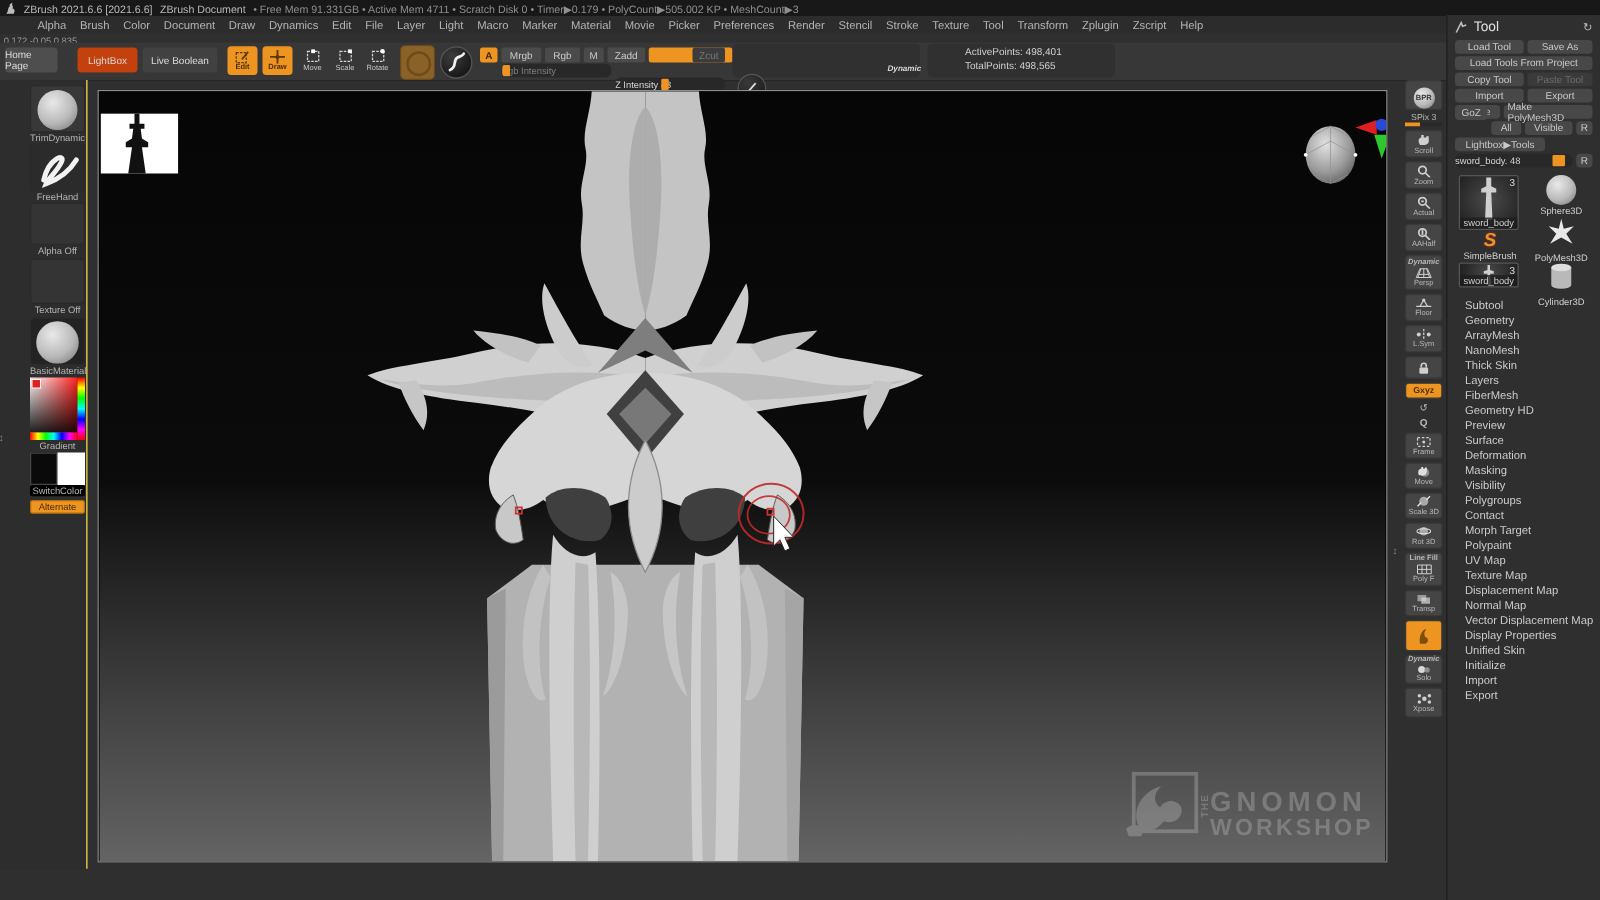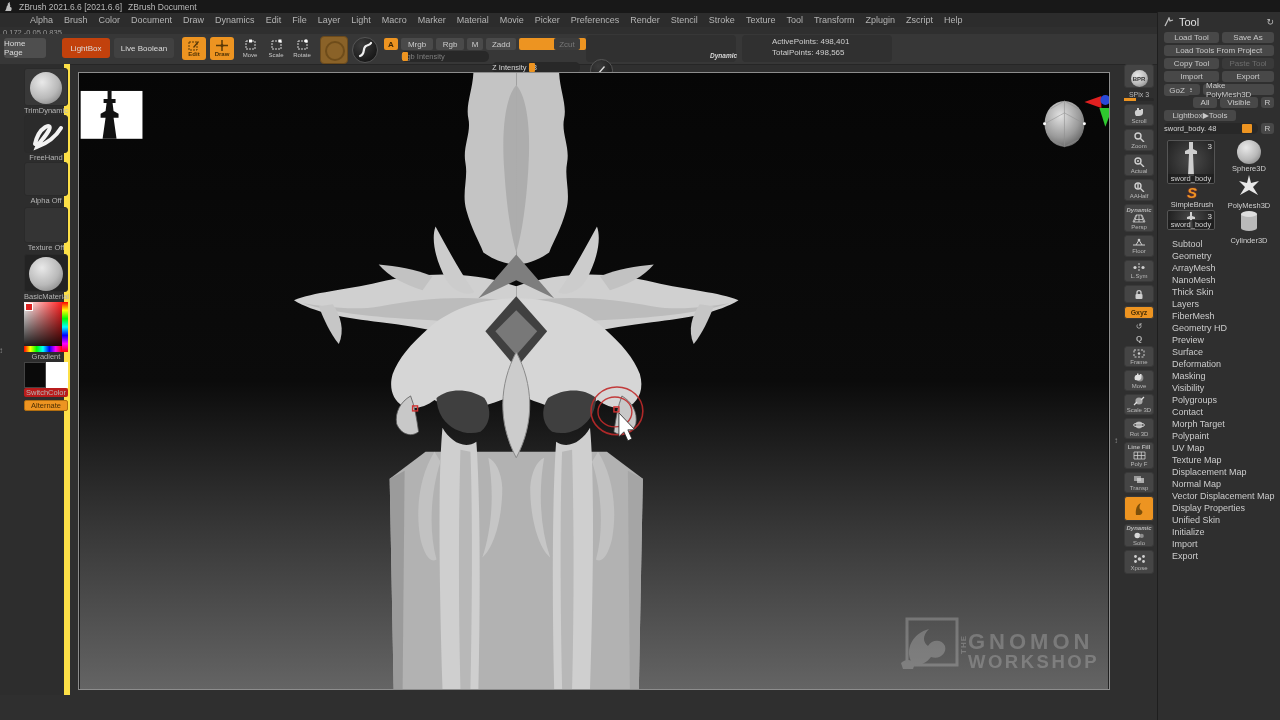--- a/index.html
+++ b/index.html
@@ -35,21 +35,21 @@
     display:flex;align-items:center;overflow:hidden;}
   .slider .nub{position:absolute;top:1px;width:6px;height:9px;background:#ed9421;border-radius:1px;}
   .slider.dimtxt{color:#7e7e7e;}
   .circ-ic{width:21px;height:21px;border-radius:50%;background:radial-gradient(circle at 35% 30%,#3a3a3a,#161616);
     border:1px solid #555;position:relative;color:#e8e8e8;}
   .circ-ic .pen{position:absolute;left:4px;top:4px;width:12px;height:12px;}
   .circ-ic .lt{position:absolute;right:2px;bottom:0px;font-size:7px;font-weight:bold;}
   .pts{color:#cfcfcf;font-size:8px;line-height:11px;}
   .dynlbl{color:#d8d8d8;font-size:6.5px;font-weight:bold;font-style:italic;}
   
-  .lefttray{left:0;top:64px;width:70px;height:631px;background:#2d2d2d;border-right:6px solid #fde047;box-sizing:border-box;padding-left:24px;}
+  .lefttray{left:0;top:64px;width:70px;height:631px;background:#2d2d2d;border-right:1px solid #fde047;box-sizing:border-box;padding-left:24px;}
   .lt-item{left:24px;width:44px;}
   .lt-tile{background:#383838;border:1px solid #2a2a2a;border-radius:3px;box-sizing:border-box;position:relative;overflow:hidden;}
   .lt-label{color:#b5b5b5;font-size:7.5px;text-align:center;width:100%;}
   .sphere{border-radius:50%;background:radial-gradient(circle at 38% 32%, #e9e9e9, #b9b9b9 55%, #707070 100%);}
   .handle{color:#8a8a8a;font-size:8px;}
   
   .canvas{left:78px;top:72px;width:1032px;height:618px;border:1px solid #8d8d8d;box-sizing:border-box;background:#000;}
   .wm{position:absolute;right:10px;bottom:18px;color:rgba(205,205,205,0.30);text-align:left;}
   .wm .l1{font-size:22px;font-weight:bold;letter-spacing:4px;line-height:21px;}
   .wm .l2{font-size:18.5px;font-weight:bold;letter-spacing:2.5px;line-height:19px;}
@@ -77,20 +77,21 @@
 </style>
 </head>
 <body>
 
 <div class="b titlebar">
   <svg width="9" height="10" viewBox="0 0 9 10">
     <path d="M1,9 C3,7 2,4 4,3 C3,2 4,1 6,0 C5,2 7,3 6,5 C8,5 8,7 7,9 Z" fill="#bdbdbd"></path>
   </svg>
   <span>ZBrush 2021.6.6 [2021.6.6]</span>
   <span>ZBrush Document</span>
+  <span class="dim">• Free Mem 91.331GB • Active Mem 4711 • Scratch Disk 0 • Timer▶0.179 • PolyCount▶505.002 KP • MeshCount▶3</span>
 </div>
 
 <div class="b menubar">
 
 <div>Alpha</div>
     <div>Brush</div>
     <div>Color</div>
     <div>Document</div>
     <div>Draw</div>
     <div>Dynamics</div>
@@ -248,21 +249,21 @@
       <div style="position:absolute;left:0;bottom:0;width:38px;height:6px;background:linear-gradient(to right,#f00,#ff0,#0f0,#0ff,#00f,#f0f,#f00);"></div>
       <div style="position:absolute;left:1px;top:1px;width:6px;height:6px;border:1px solid #fff;background:#d22;"></div>
     </div>
     <div class="lt-label">Gradient</div>
   </div>
   <div class="b lt-item" style="top:298px;">
     <div style="position:relative;width:44px;height:26px;">
       <div style="position:absolute;left:0;top:0;width:22px;height:26px;background:#0a0a0a;border:1px solid #444;box-sizing:border-box;"></div>
       <div style="position:absolute;right:0;top:0;width:22px;height:26px;background:#ffffff;"></div>
     </div>
-    <div class="lt-label" style="background:#b91c1c;border-radius:2px;">SwitchColor</div>
+    <div class="lt-label" style="background:#000000;border-radius:2px;">SwitchColor</div>
   </div>
   <div class="b" style="left:24px;top:336px;width:44px;height:11px;background:#ed9421;border:1px solid #b06d10;border-radius:2px;color:#4a2f05;font-size:7.5px;display:flex;align-items:center;justify-content:center;box-sizing:border-box;">Alternate</div>
   <div class="b handle" style="left:-1px;top:282px;">↕</div>
 </div>
 
 <div class="b canvas">
   <svg width="1030" height="616" viewBox="78 72 1032 618" style="position:absolute;left:0;top:0;">
     <defs>
       <linearGradient id="bg" x1="0" y1="0" x2="0" y2="1">
         <stop offset="0" stop-color="#060606"></stop>

